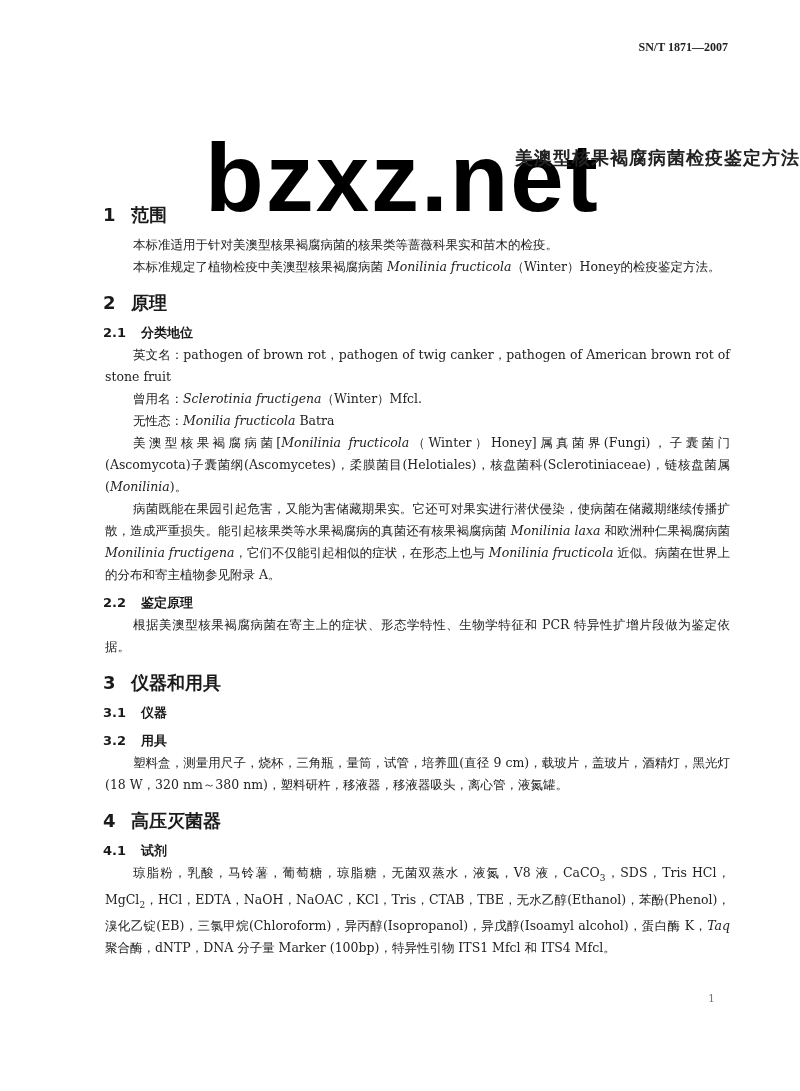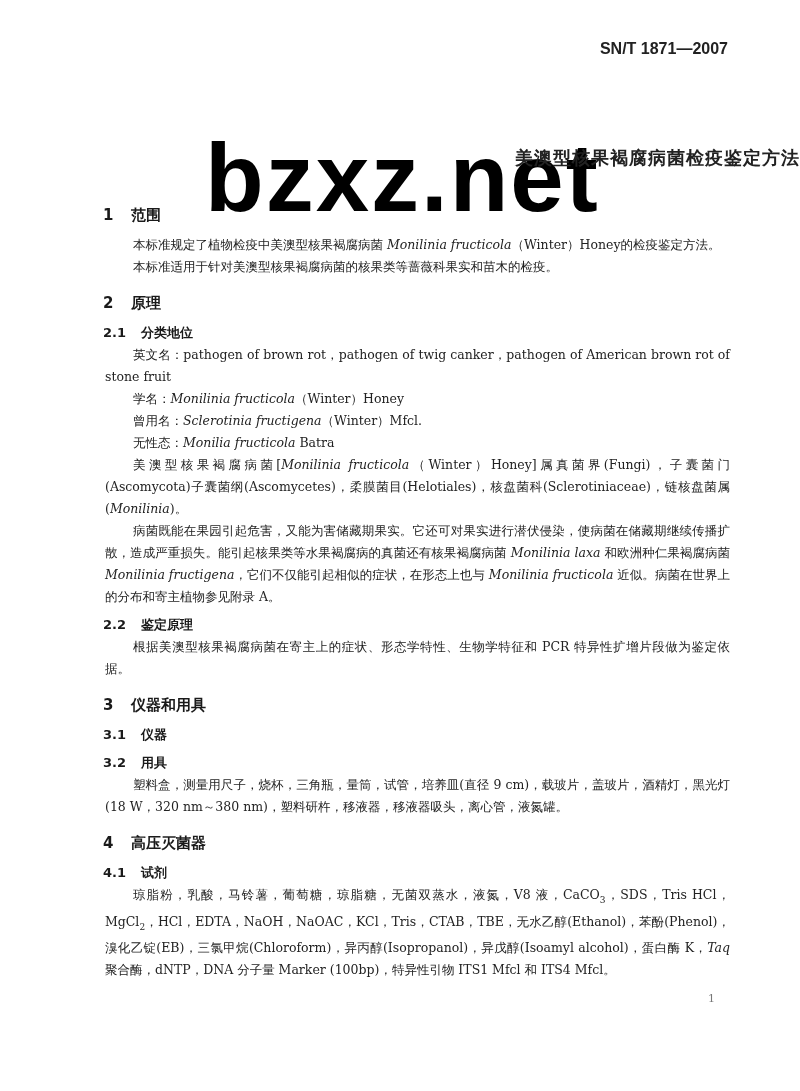--- a/index.html
+++ b/index.html
@@ -3,40 +3,40 @@
 <meta charset="utf-8">
 <style>
   html, body { margin: 0; padding: 0; background: #ffffff; }
   body {
     width: 800px; height: 1091px; position: relative; overflow: hidden;
     font-family: "DejaVu Serif", "Liberation Serif", serif;
     color: #1a1a1a;
   }
   .std-code {
     position: absolute; top: 40px; right: 72px;
-    font-family: Liberation Sans, sans-serif; font-size: 16px; font-weight: bold;
+    font-family: Liberation Serif, serif; font-size: 12px; font-weight: bold;
     color: #222;
   }
   .watermark {
     position: absolute; left: 205px; top: 130px;
     font-family: "Liberation Sans", sans-serif; font-weight: bold;
     font-size: 96px; letter-spacing: 2px; color: #000000; z-index: 0;
     line-height: 1;
   }
   .doc-title {
     position: absolute; left: 0; right: 0; top: 146px; text-align: right;
     font-family: "DejaVu Sans", sans-serif; font-size: 18px; font-weight: bold;
     color: #222; z-index: 2; letter-spacing: 1px;
   }
   .content {
     position: absolute; left: 105px; right: 70px; top: 200px; z-index: 2;
     font-size: 12.5px; line-height: 22px;
   }
   .h1 {
-    font-family: "DejaVu Sans", sans-serif; font-size: 15px; font-weight: bold;
+    font-family: "DejaVu Sans", sans-serif; font-size: 18px; font-weight: bold;
     margin: 4px 0 8px 0;
     margin-left: -2px;
   }
   .h2 {
     font-family: "DejaVu Sans", sans-serif; font-size: 13px; font-weight: bold;
     margin: 6px 0 0 -2px;
   }
   .num { display: inline-block; width: 28px; }
   .num2 { display: inline-block; width: 38px; }
   .para { text-indent: 28px; text-align: justify; margin: 0; color: #222; }
@@ -53,32 +53,31 @@
 
 <div class="std-code">SN/T 1871—2007</div>
 <div class="watermark">bzxz.net</div>
 <div class="doc-title">美澳型核果褐腐病菌检疫鉴定方法</div>
 
 <div class="content">
 
   <div class="h1">
     <span class="num">1</span><span>范围</span>
   </div>
+  <p class="para">本标准适用于针对美澳型核果褐腐病菌的核果类等蔷薇科果实和苗木的检疫。</p>
   <p class="para"><span>本标准规定了植物检疫中美澳型核果褐腐病菌 </span><i>Monilinia fructicola</i><span>（Winter）Honey</span><span>的检疫鉴定方法。</span></p>
-  <p class="para">本标准适用于针对美澳型核果褐腐病菌的核果类等蔷薇科果实和苗木的检疫。</p>
   <div class="gap"></div>
 
   <div class="h1">
     <span class="num">2</span><span>原理</span>
   </div>
   <div class="h2">
     <span class="num2">2.1</span><span>分类地位</span>
   </div>
   <p class="para"><span>英文名：</span><span>pathogen of brown rot，pathogen of twig canker，pathogen of American brown rot of stone fruit</span></p>
-  <p class="line"><span>学名：</span><i>Monilinia fructicola</i><span>（Winter）Honey</span></p>
   <p class="line"><span>曾用名：</span><i>Sclerotinia fructigena</i><span>（Winter）Mfcl.</span></p>
   <p class="line"><span>无性态：</span><i>Monilia fructicola</i> <span>Batra</span></p>
   <p class="para"><span>美澳型核果褐腐病菌[</span><i>Monilinia fructicola</i><span>（Winter）Honey]属真菌界(Fungi)，子囊菌门(Ascomycota)子囊菌纲(Ascomycetes)，柔膜菌目(Helotiales)，核盘菌科(Sclerotiniaceae)，链核盘菌属(</span><i>Monilinia</i><span>)。</span></p>
   <p class="para"><span>病菌既能在果园引起危害，又能为害储藏期果实。它还可对果实进行潜伏侵染，使病菌在储藏期继续传播扩散，造成严重损失。能引起核果类等水果褐腐病的真菌还有核果褐腐病菌 </span><i>Monilinia laxa</i><span> 和欧洲种仁果褐腐病菌 </span><i>Monilinia fructigena</i><span>，它们不仅能引起相似的症状，在形态上也与 </span><i>Monilinia fructicola</i><span> 近似。病菌在世界上的分布和寄主植物参见附录 A。</span></p>
 
   <div class="h2">
     <span class="num2">2.2</span><span>鉴定原理</span>
   </div>
   <p class="para">根据美澳型核果褐腐病菌在寄主上的症状、形态学特性、生物学特征和 PCR 特异性扩增片段做为鉴定依据。</p>
   <div class="gap"></div>

